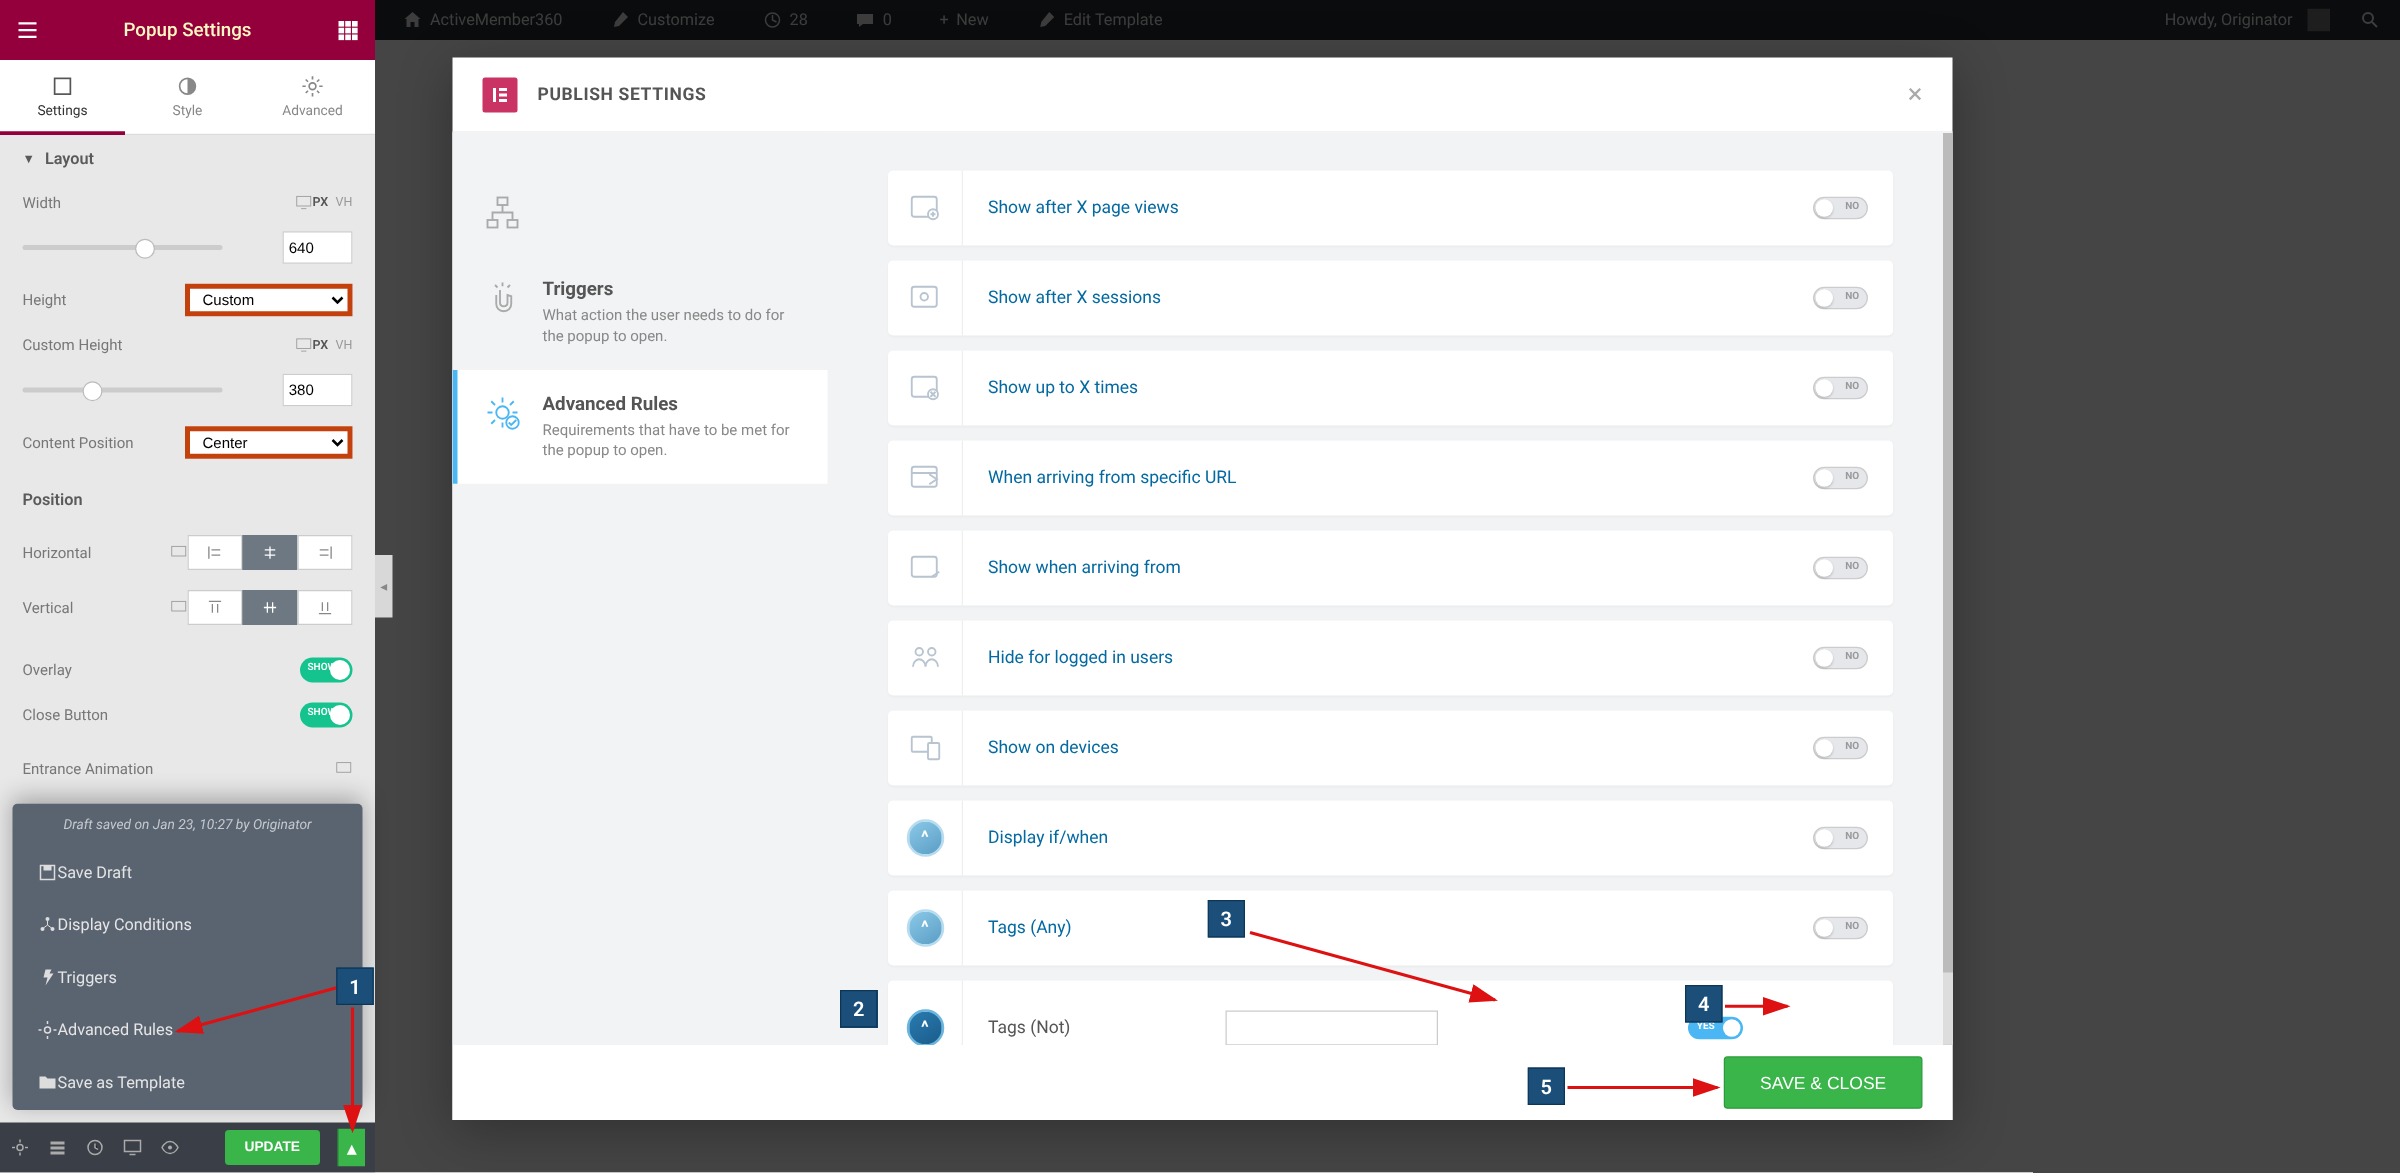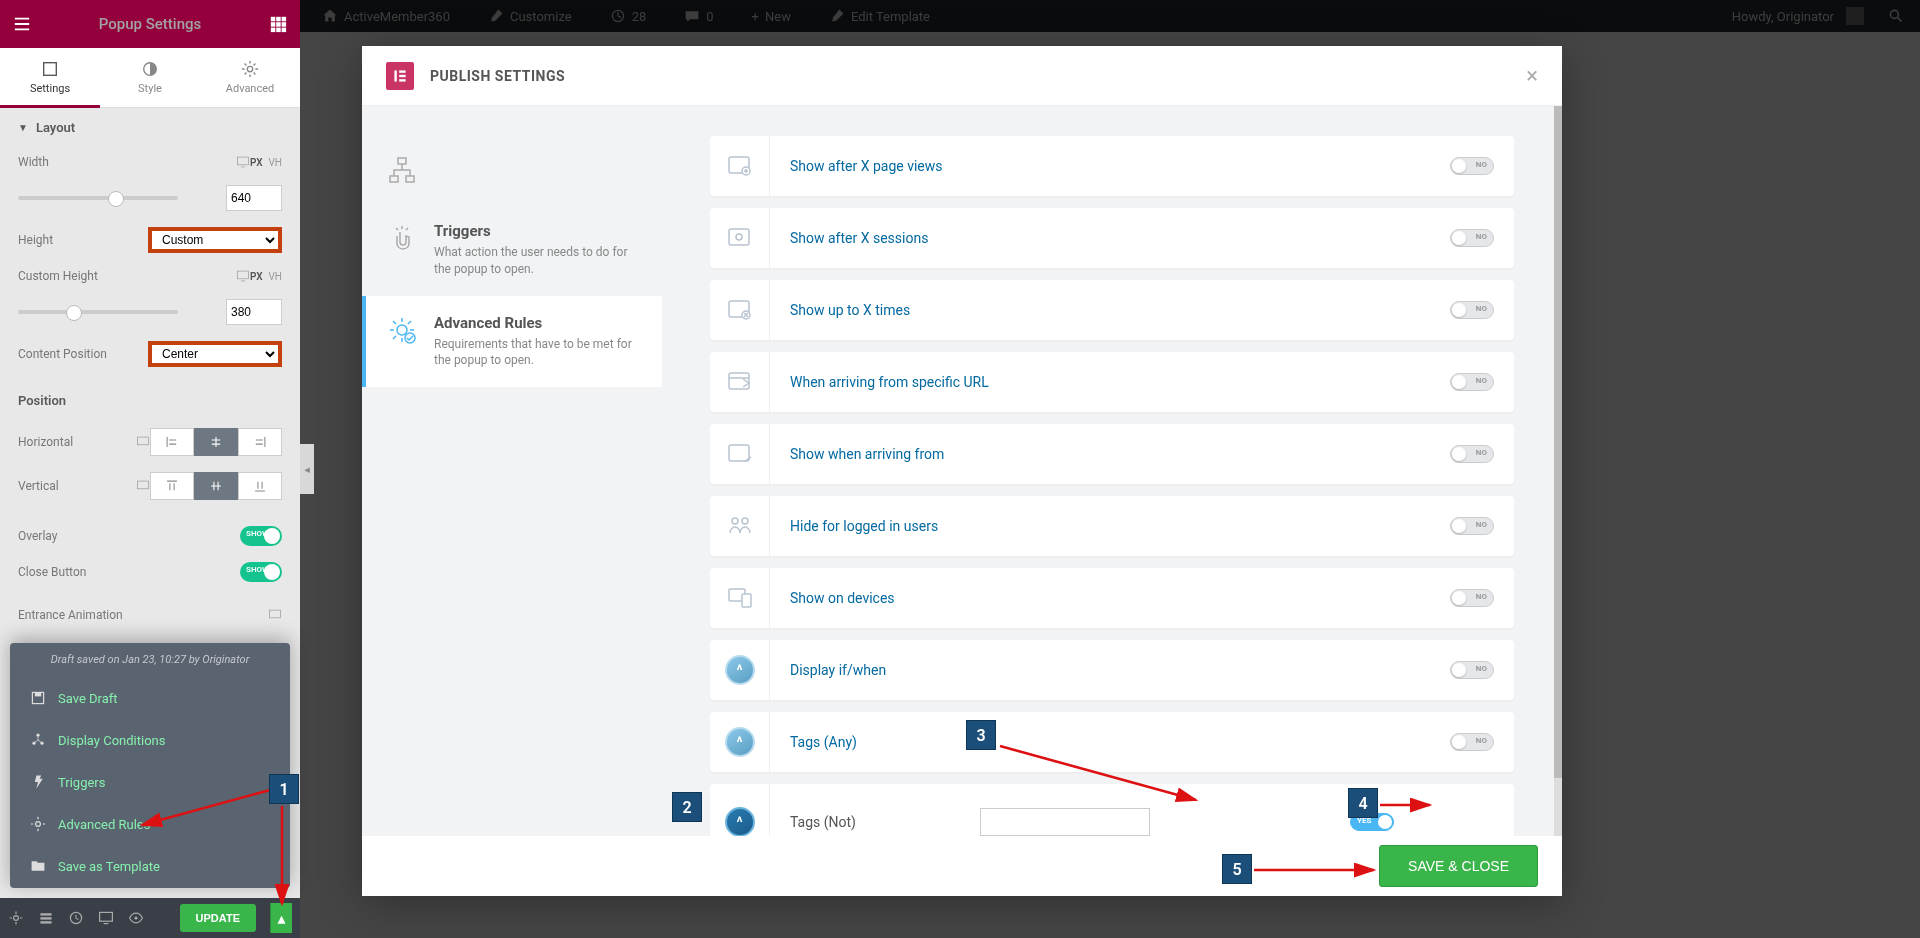--- a/index.html
+++ b/index.html
@@ -8,21 +8,21 @@
 
 
 .admin-bar { position: absolute; top: 0; left: 0; right: 0; height: 32px; background: #23282d; color: #ccc; display: flex; align-items: center; font-size: 13px; z-index: 3; }
 .admin-bar .left-items { display: flex; align-items: center; padding-left: 260px; gap: 22px; }
 .admin-bar .item { display: flex; align-items: center; gap: 6px; padding: 0 8px; height: 32px; color: #ccc; }
 .admin-bar .right-items { margin-left: auto; display: flex; align-items: center; padding-right: 8px; gap: 8px; }
 .admin-bar svg { width: 16px; height: 16px; }
 
 
 .left-panel { position: absolute; top: 0; left: 0; width: 300px; height: 100%; background: #e8e8e8; z-index: 6; }
-.lp-header { height: 48px; background: #93003c; color: #a3a3a3; display: flex; align-items: center; justify-content: space-between; padding: 0 12px; }
+.lp-header { height: 48px; background: #93003c; color: #fef9c3; display: flex; align-items: center; justify-content: space-between; padding: 0 12px; }
 .lp-hamburger, .lp-grid { width: 20px; height: 20px; display: flex; align-items: center; justify-content: center; }
 .lp-title { font-size: 15px; font-weight: 500; }
 
 .lp-tabs { display: flex; background: #fff; border-bottom: 1px solid #ddd; }
 .lp-tab { flex: 1; text-align: center; padding: 12px 0; font-size: 11px; color: #888; position: relative; }
 .lp-tab.active { color: #333; }
 .lp-tab.active::after { content: ''; position: absolute; bottom: -1px; left: 0; right: 0; height: 3px; background: #93003c; }
 .lp-tab-icon { display: block; margin: 0 auto 4px; width: 18px; height: 18px; }
 
 .lp-body { padding: 0; background: #e8e8e8; }
@@ -41,21 +41,21 @@
 .lp-align-btn { width: 44px; height: 28px; border: 1px solid #ccc; background: #fff; display: flex; align-items: center; justify-content: center; }
 .lp-align-btn.active { background: #6d7882; border-color: #6d7882; color: #fff; }
 
 .toggle-switch { width: 42px; height: 20px; background: #14c38e; border-radius: 10px; position: relative; }
 .toggle-switch::after { content: ''; position: absolute; right: 2px; top: 2px; width: 16px; height: 16px; background: #fff; border-radius: 50%; }
 .toggle-switch .tlabel { position: absolute; left: 6px; top: 3px; font-size: 8px; color: #fff; font-weight: 600; }
 
 
 .lp-popup-menu { position: absolute; left: 10px; bottom: 50px; width: 280px; background: #5a6370; border-radius: 4px; z-index: 10; box-shadow: 0 -4px 20px rgba(0,0,0,0.3); }
 .lp-popup-menu .pm-caption { font-size: 11px; font-style: italic; color: #c5c9cf; padding: 10px 14px; text-align: center; }
-.lp-popup-menu .pm-item { display: flex; align-items: center; gap: 12px; padding: 12px 16px; color: #86efac; font-size: 13px; border-radius: 3px; margin: 2px 4px; }
+.lp-popup-menu .pm-item { display: flex; align-items: center; gap: 0; padding: 12px 16px; color: #e5e5e5; font-size: 13px; border-radius: 3px; margin: 2px 4px; }
 .pm-icon { width: 16px; height: 16px; }
 
 
 .lp-footer { position: absolute; bottom: 0; left: 0; width: 300px; height: 40px; background: #3a3f47; display: flex; align-items: center; padding: 0 8px; gap: 14px; z-index: 11; }
 .lp-footer-icon { color: #aaa; width: 16px; height: 16px; }
 .lp-footer .update-btn { margin-left: auto; background: #39b54a; color: #fff; font-size: 11px; font-weight: 600; padding: 8px 16px; border: none; border-radius: 3px; display: flex; align-items: center; }
 .lp-footer .caret-btn { background: #39b54a; color: #fff; width: 22px; height: 30px; display: flex; align-items: center; justify-content: center; border-left: 1px solid rgba(0,0,0,0.2); }
 
 .panel-collapse { position: absolute; left: 300px; top: 50%; transform: translateY(-50%); width: 14px; height: 50px; background: #d8d8d8; z-index: 6; display: flex; align-items: center; justify-content: center; color: #888; font-size: 11px; }
 

